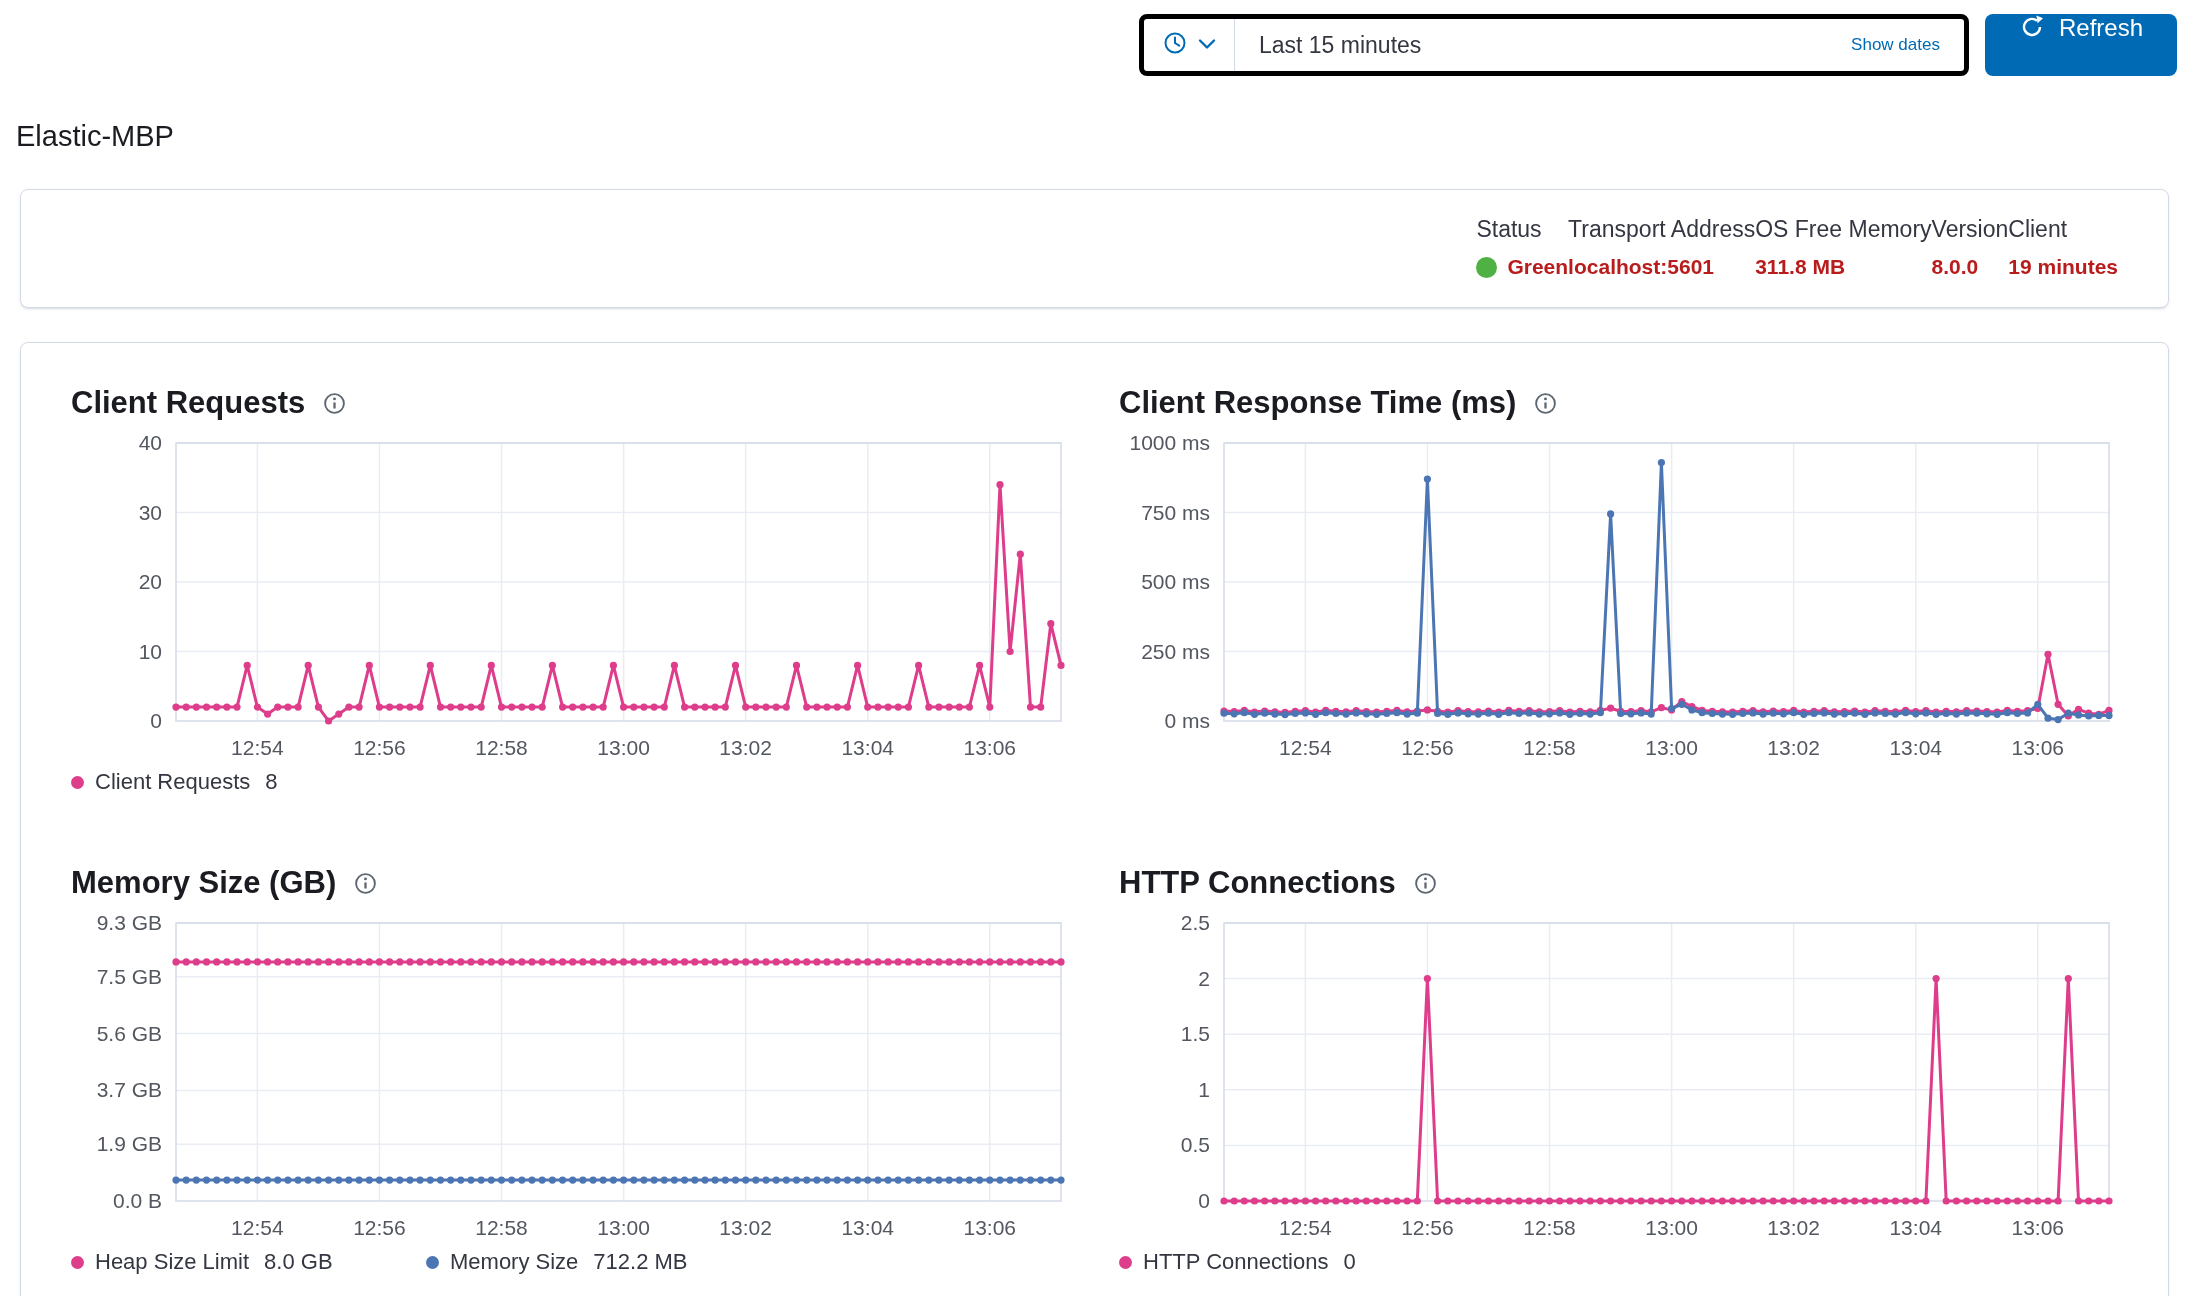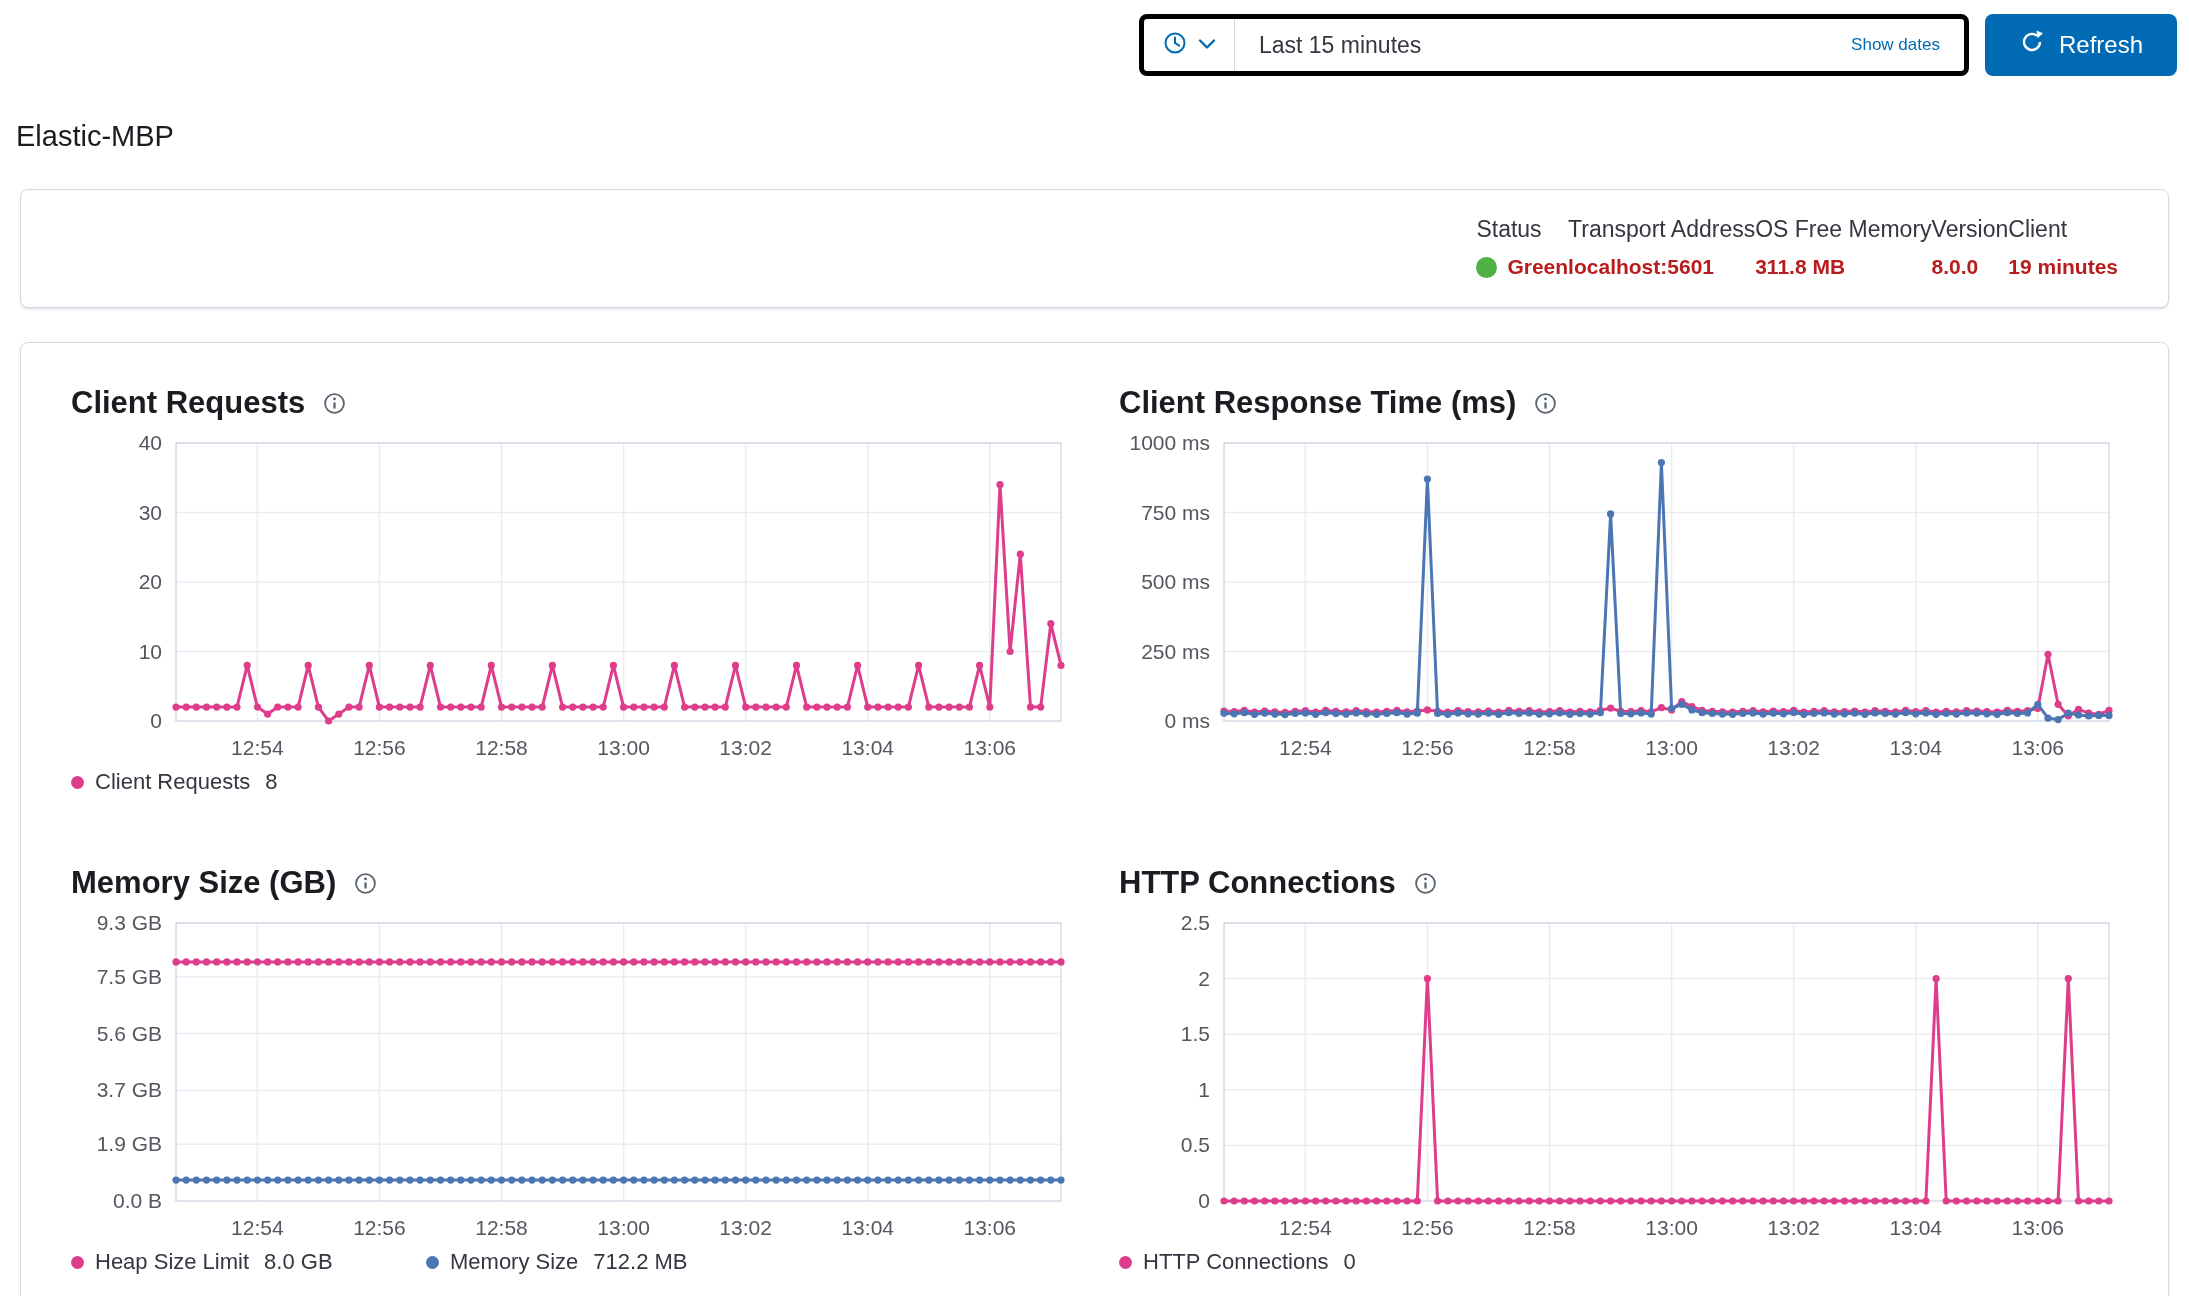--- a/index.html
+++ b/index.html
@@ -7,21 +7,21 @@
     width:2189px;height:1296px;overflow:hidden;
     font-family:"Liberation Sans", sans-serif;color:#343741;
     position:relative;
   }
   
   .topbar{display:flex;justify-content:flex-end;align-items:center;gap:16px;padding:12px 12px 0 0;height:66px;}
   .datepicker{display:flex;align-items:center;width:830px;height:62px;border:5px solid #000000;border-radius:8px;background:#fff;box-sizing:border-box;}
   .dp-quick{display:flex;align-items:center;gap:10px;padding:0 18px;height:100%;border-right:1px solid #d3dae6;cursor:pointer;}
   .dp-text{flex:1;padding:0 24px;font-size:23px;color:#343741;cursor:pointer;}
   .dp-showdates{padding:0 24px;font-size:17px;font-weight:500;color:#006bb4;cursor:pointer;white-space:nowrap;text-align:right;}
-  .refresh-btn{display:flex;align-items:center;gap:14px;height:62px;padding:0 34px;background:#006bb4;color:#fff;
+  .refresh-btn{display:flex;align-items:flex-start;gap:14px;height:62px;padding:0 34px;background:#006bb4;color:#fff;
     border:none;border-radius:8px;font-size:24px;font-weight:500;font-family:"Liberation Sans",sans-serif;cursor:pointer;}
   
   .page-title{margin:42px 0 0 16px;font-size:29px;font-weight:500;color:#1a1c21;}
   
   .status-panel{margin:36px 20px 0;border:1px solid #d3dae6;border-radius:8px;background:#fff;
     box-shadow:0 2px 2px -1px rgba(152,162,179,.3),0 1px 5px -2px rgba(152,162,179,.3);
     padding:26px 50px 28px;display:flex;justify-content:flex-end;box-sizing:border-box;}
   .status-item .label{font-size:23px;color:#343741;margin-bottom:12px;}
   .status-item .value{font-size:21px;font-weight:700;color:#b91c1c;display:flex;align-items:center;gap:10px;}
   .status-dot{width:21px;height:21px;border-radius:50%;display:inline-block;}

